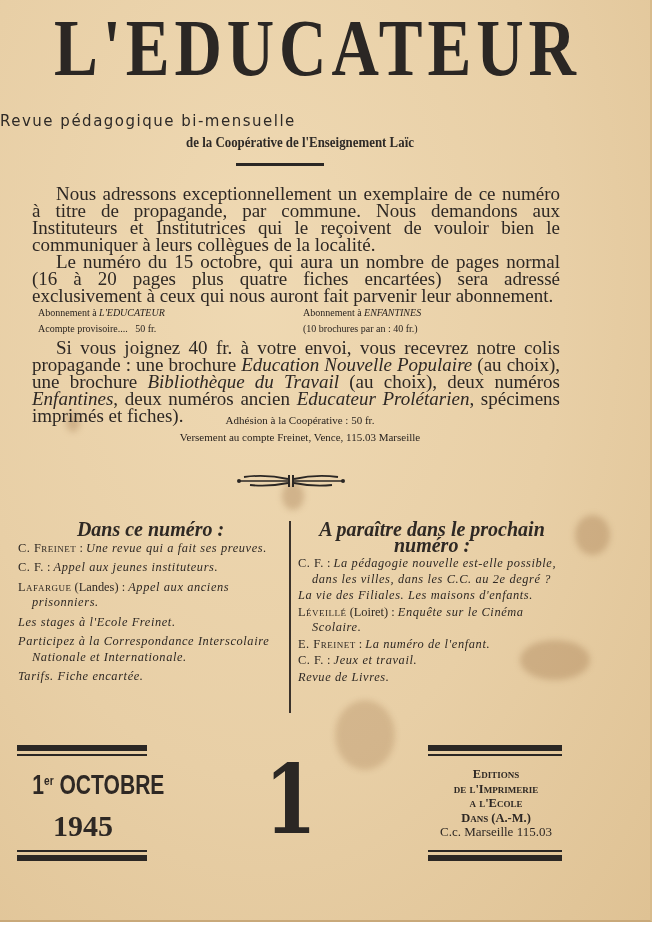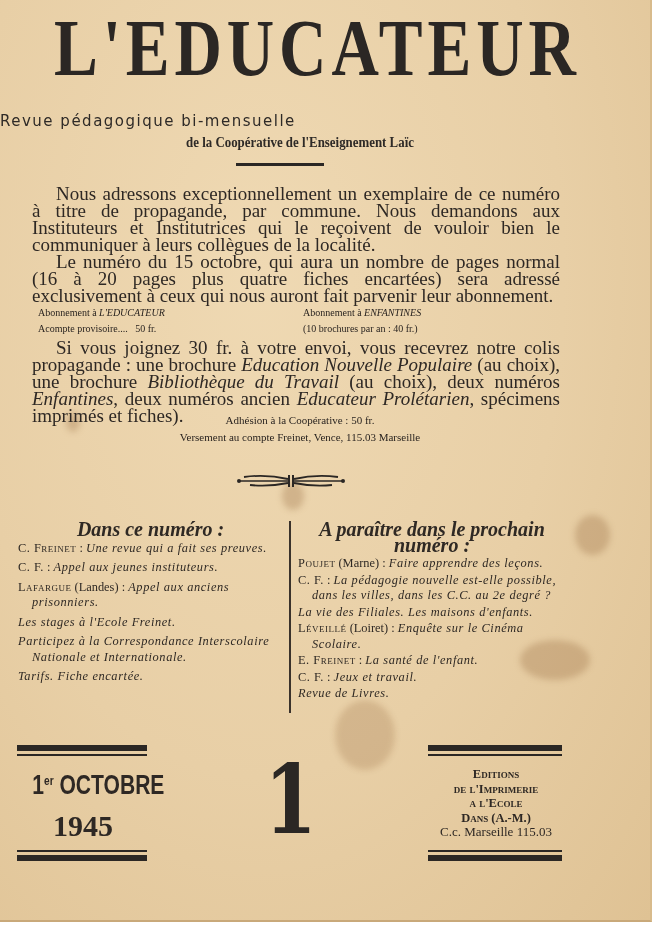--- a/index.html
+++ b/index.html
@@ -118,21 +118,21 @@
       <span>Acompte provisoire....</span>&nbsp;&nbsp;&nbsp;<span>50 fr.</span>
     </div>
     <div class="abo-col">
       <span>Abonnement à </span><i>ENFANTINES</i><br>
       <span>(10 brochures par an : 40 fr.)</span>
     </div>
   </div>
 
   <div class="abs body-text" style="top:339px;">
     <p>
-      <span>Si vous joignez 30 fr. à votre envoi, vous recevrez notre colis propagande : une brochure </span><i>Education Nouvelle Populaire</i><span> (au choix), une brochure </span><i>Bibliothèque du Travail</i><span> (au choix), deux numéros </span><i>Enfantines</i><span>, deux numéros ancien </span><i>Educateur Prolétarien</i><span>, spécimens imprimés et fiches).</span>
+      <span>Si vous joignez 40 fr. à votre envoi, vous recevrez notre colis propagande : une brochure </span><i>Education Nouvelle Populaire</i><span> (au choix), une brochure </span><i>Bibliothèque du Travail</i><span> (au choix), deux numéros </span><i>Enfantines</i><span>, deux numéros ancien </span><i>Educateur Prolétarien</i><span>, spécimens imprimés et fiches).</span>
     </p>
   </div>
 
   <div class="abs center-line" style="top:412px;">Adhésion à la Coopérative : 50 fr.</div>
   <div class="abs center-line" style="top:429px;">Versement au compte Freinet, Vence, 115.03 Marseille</div>
 
   <svg class="abs ornament" viewBox="0 0 110 20">
     <path d="M8 6 Q30 3 52 8 M58 8 Q80 3 102 6" stroke="#2b2724" stroke-width="1.8" fill="none"></path>
     <path d="M2 10 L52 10 M58 10 L108 10" stroke="#2b2724" stroke-width="1.4" fill="none"></path>
     <path d="M14 14 Q32 16 52 12 M58 12 Q78 16 96 14" stroke="#2b2724" stroke-width="1.8" fill="none"></path>
@@ -149,25 +149,24 @@
     <div class="entry"><span class="author">Lafargue</span><span> (Landes) : </span><span class="t">Appel aux anciens prisonniers.</span></div>
     <div class="entry"><span class="t">Les stages à l'Ecole Freinet.</span></div>
     <div class="entry"><span class="t">Participez à la Correspondance Interscolaire Nationale et Internationale.</span></div>
     <div class="entry"><span class="t">Tarifs. Fiche encartée.</span></div>
   </div>
 
   <div class="abs vline"></div>
 
   <div class="abs col col2" style="left:298px;top:522px;width:268px;">
     <h3>A paraître dans le prochain numéro :</h3>
-    <div class="entry"><span class="author">Poujet</span><span> (Marne) : </span><span class="t">Faire apprendre des leçons.</span></div>
     <div class="entry"><span class="author">C. F.</span><span> : </span><span class="t">La pédagogie nouvelle est-elle possible, dans les villes, dans les C.C. au 2e degré ?</span></div>
     <div class="entry"><span class="t">La vie des Filiales. Les maisons d'enfants.</span></div>
     <div class="entry"><span class="author">Léveillé</span><span> (Loiret) : </span><span class="t">Enquête sur le Cinéma Scolaire.</span></div>
-    <div class="entry"><span class="author">E. Freinet</span><span> : </span><span class="t">La santé de l'enfant.</span></div>
+    <div class="entry"><span class="author">E. Freinet</span><span> : </span><span class="t">La numéro de l'enfant.</span></div>
     <div class="entry"><span class="author">C. F.</span><span> : </span><span class="t">Jeux et travail.</span></div>
     <div class="entry"><span class="t">Revue de Livres.</span></div>
   </div>
 
   <div class="bars" style="left:17px;top:745px;width:130px;">
     <div class="bar-thick"></div>
       <div class="bar-thin"></div>
   </div>
   <div class="abs date1">
     <span>1</span><sup>er</sup>&nbsp;<span>OCTOBRE</span>

